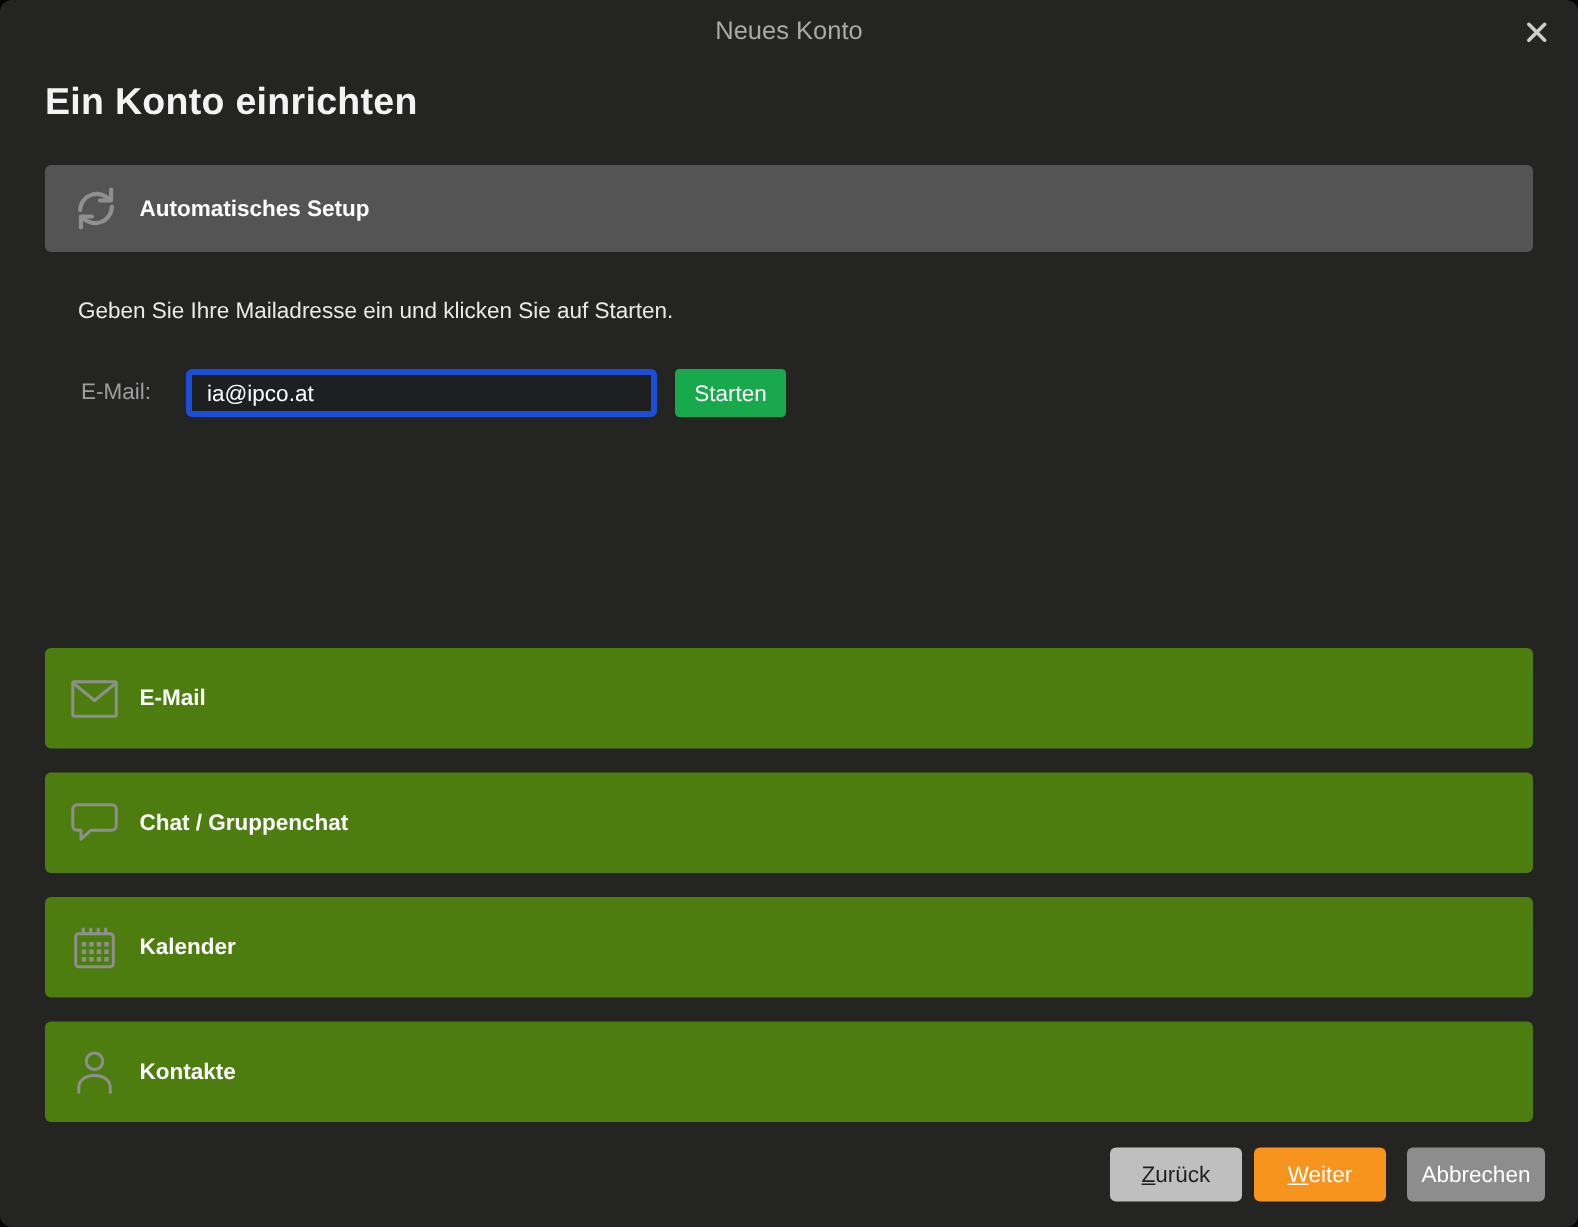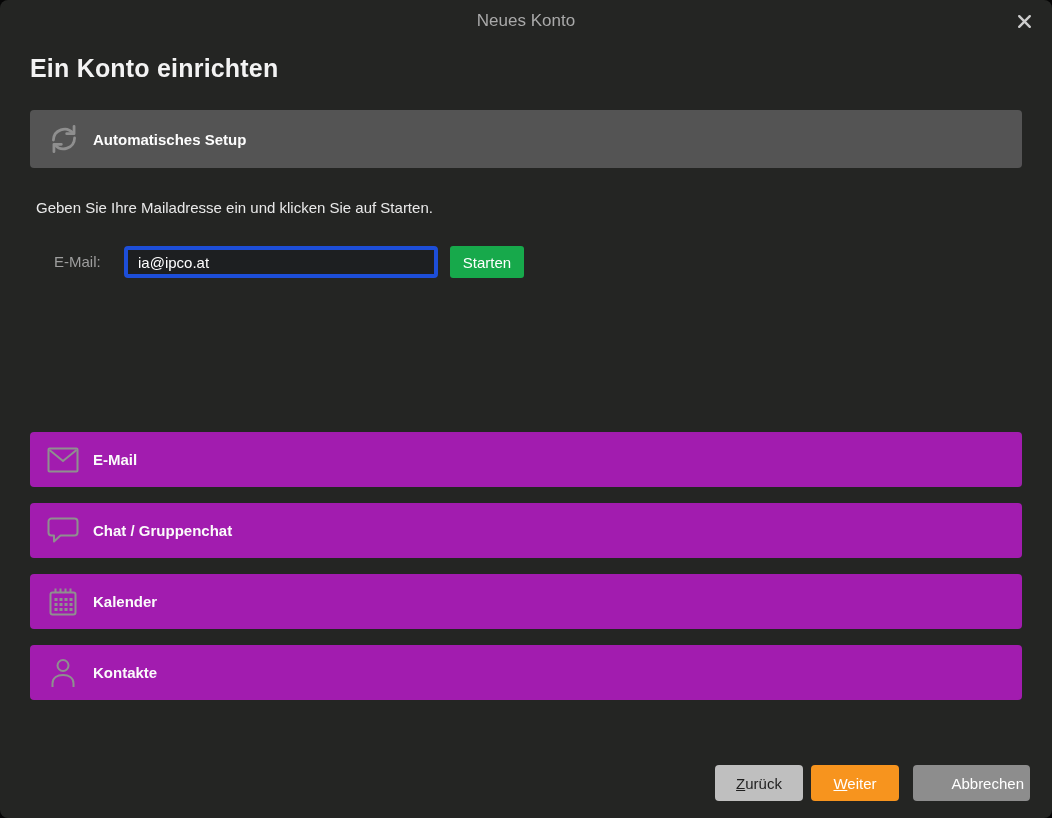--- a/index.html
+++ b/index.html
@@ -20,44 +20,44 @@
          font-size:25px;font-weight:700;color:#f3f3f3;letter-spacing:.2px;}
 
   
   .setup-bar{position:absolute;top:110px;left:30px;right:30px;height:58px;
          background:#545454;border-radius:4px;display:flex;align-items:center;
          cursor:pointer;}
   .setup-bar .icon-wrap{width:36px;margin-left:16px;display:flex;align-items:center;justify-content:center;}
   .setup-bar .bar-label{margin-left:11px;font-size:15px;font-weight:700;color:#fdfdfd;}
 
   
-  .instruction{position:absolute;top:199px;left:36px;margin:0;
+  .instruction{position:absolute;top:199px;left:52px;margin:0;
          font-size:15px;color:#e9e9e9;}
   .email-row{position:absolute;top:246px;left:0;right:0;height:32px;}
   .email-label{position:absolute;left:54px;top:7px;font-size:15px;color:#9e9e9e;}
   .email-input{position:absolute;left:124px;top:0;width:314px;height:32px;
          background:#1d1f21;border:4px solid #1d4ed8;border-radius:4px;
          color:#fff;font-size:15px;padding:0 10px;outline:none;}
   .start-btn{position:absolute;left:450px;top:0;width:74px;height:32px;
          background:#17a94b;color:#fff;border:none;border-radius:3px;
          font-size:15px;cursor:pointer;}
 
   
   .rows{position:absolute;top:432px;left:30px;right:30px;}
-  .acct-row{height:55px;margin-bottom:16px;background:#a21caf;border-radius:4px;
+  .acct-row{height:67px;margin-bottom:16px;background:#4d7c0f;border-radius:4px;
          display:flex;align-items:center;cursor:pointer;}
   .acct-row .icon-wrap{width:34px;margin-left:16px;display:flex;align-items:center;justify-content:center;}
   .acct-row .row-label{margin-left:13px;font-size:15px;font-weight:700;color:#fbfbfb;}
 
   
   .footer{position:absolute;top:765px;right:22px;height:36px;display:flex;}
   .footer button{height:36px;border:none;border-radius:4px;font-size:15px;cursor:pointer;}
   .btn-back{width:88px;background:#bfbfbf;color:#1f1f1f;margin-right:8px;}
   .btn-next{width:88px;background:#f7941e;color:#fff;margin-right:14px;}
-  .btn-cancel{width:117px;background:#8d8d8d;color:#fff;text-align:right;}
+  .btn-cancel{width:92px;background:#8d8d8d;color:#fff;}
   .ak{text-decoration:underline;}
 
   svg{display:block;}
 </style>
 </head>
 <body>
 
 <div class="stage">
   <div class="dialog">
 

